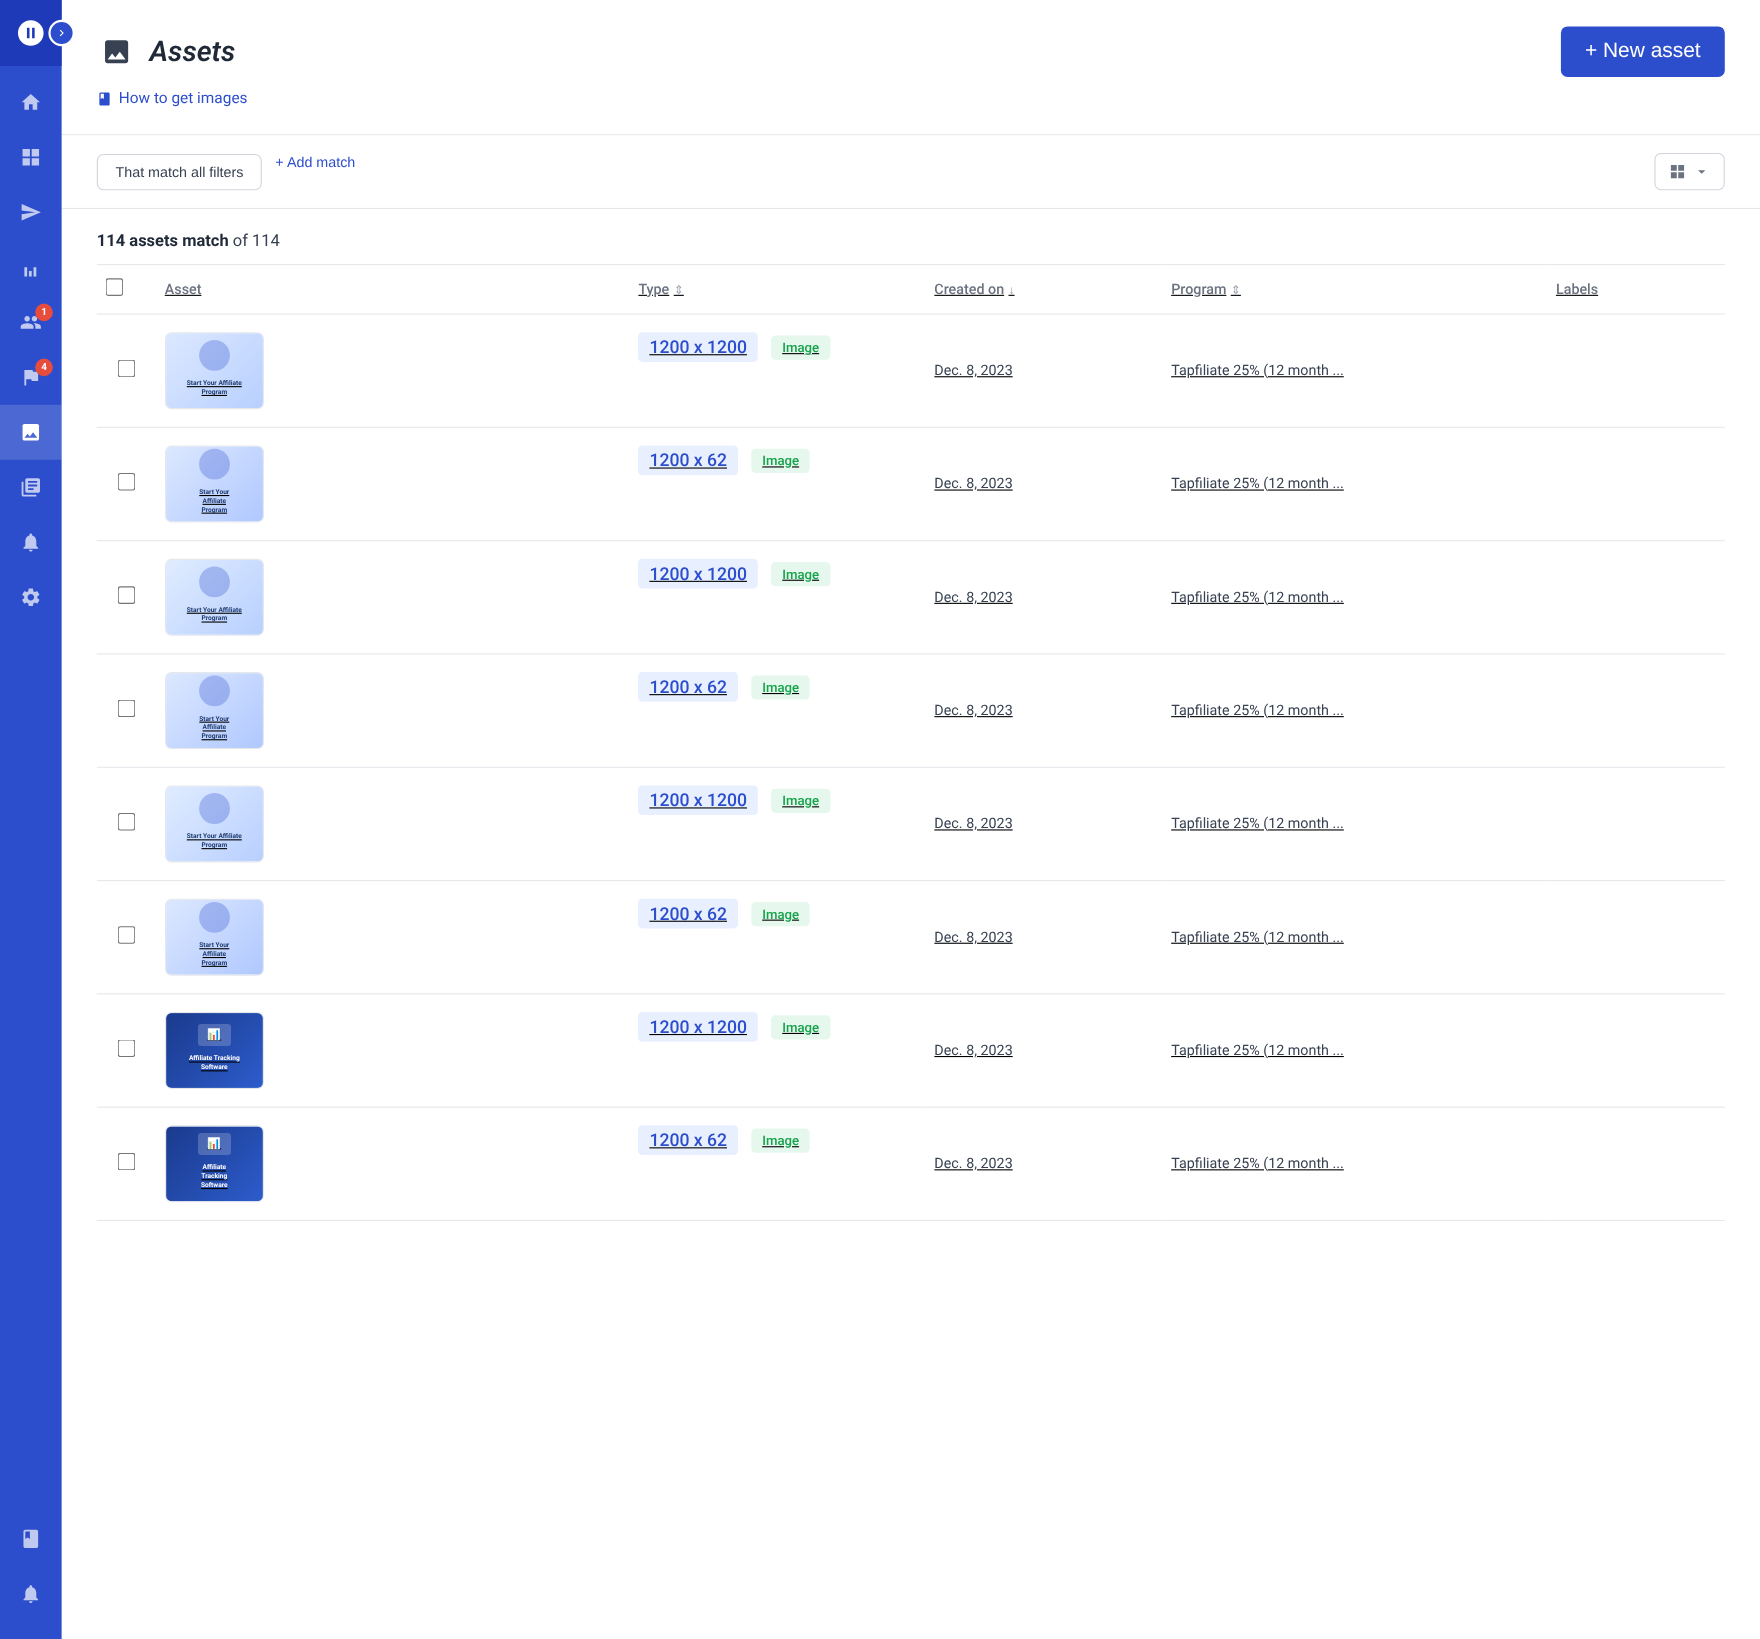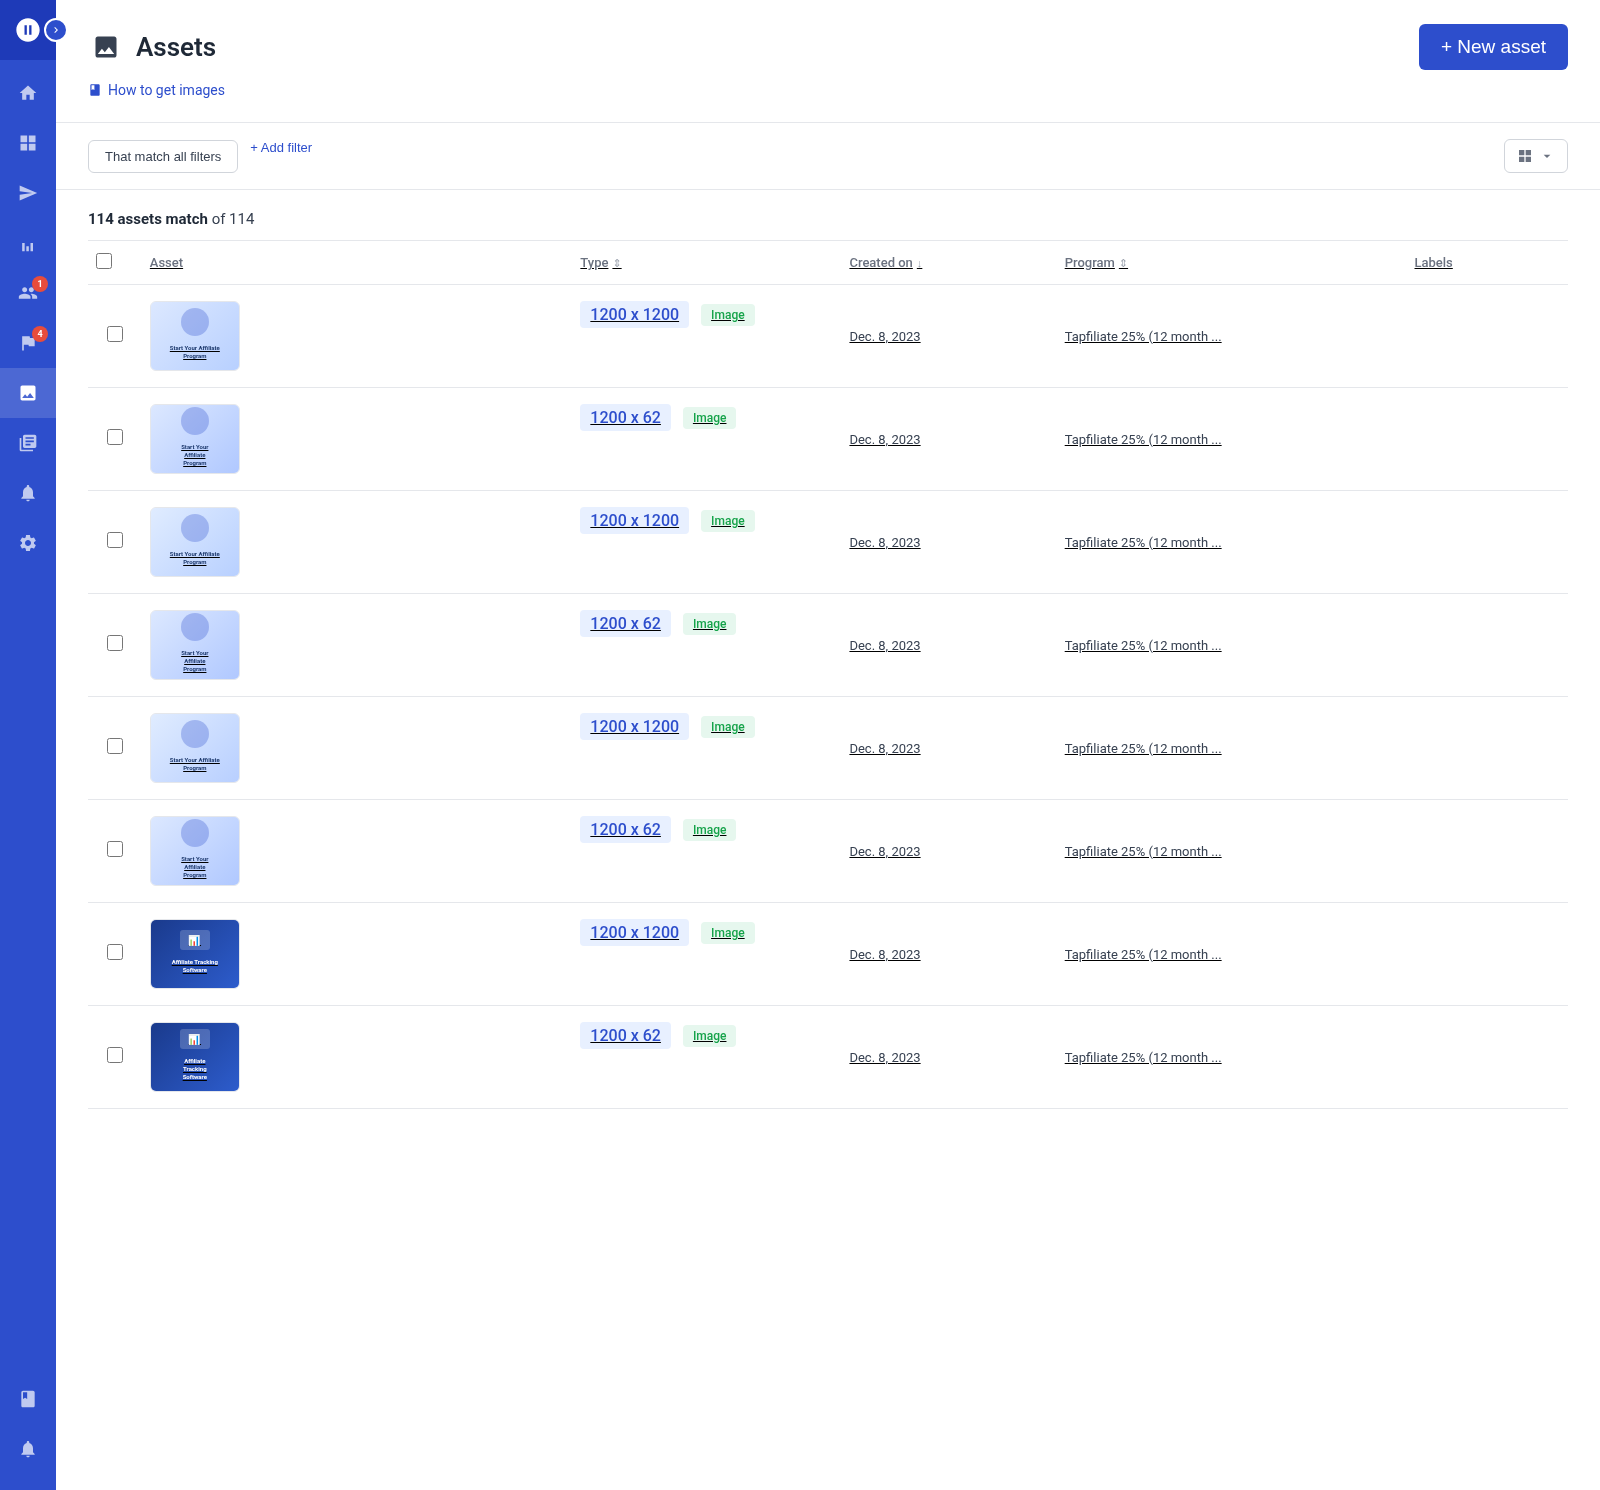--- a/index.html
+++ b/index.html
@@ -98,20 +98,21 @@
     .header-top {
       display: flex;
       align-items: center;
       justify-content: space-between;
       margin-bottom: 12px;
     }
     .page-title-wrap {
       display: flex;
       align-items: center;
       gap: 12px;
+      font-style: italic;
     }
     .page-title-icon {
       width: 36px;
       height: 36px;
       display: flex;
       align-items: center;
       justify-content: center;
     }
     .page-title-icon svg { width: 28px; height: 28px; fill: #374151; }
     .page-title {
@@ -426,21 +427,21 @@
       <svg viewBox="0 0 24 24">
           <path d="M18 2H6c-1.1 0-2 .9-2 2v16c0 1.1.9 2 2 2h12c1.1 0 2-.9 2-2V4c0-1.1-.9-2-2-2zM6 4h5v8l-2.5-1.5L6 12V4z"></path>
         </svg>
       <span>How to get images</span>
     </a>
   </div>
 
   <div class="filter-bar">
     <div class="filter-left">
       <button class="filter-match-btn">That match all filters</button>
-      <button class="add-filter-btn">+ Add filter</button>
+      <button class="add-filter-btn">+ Add match</button>
     </div>
     <div class="view-toggle">
       <svg viewBox="0 0 24 24">
           <path d="M3 3h8v8H3zm0 10h8v8H3zm10-10h8v8h-8zm0 10h8v8h-8z"></path>
         </svg>
       <svg viewBox="0 0 24 24" width="12" height="12">
           <path d="M7 10l5 5 5-5z" fill="#6b7280"></path>
         </svg>
     </div>
   </div>

